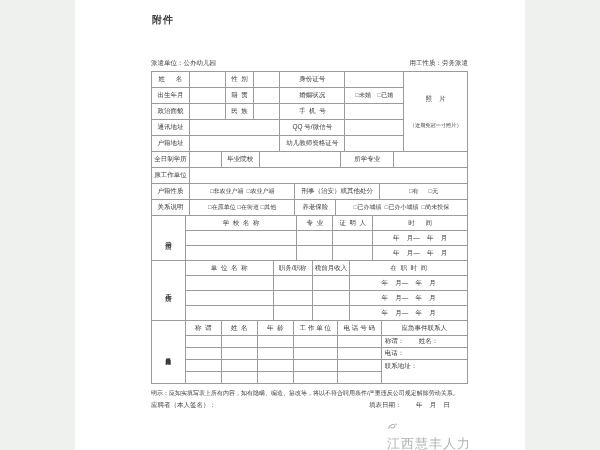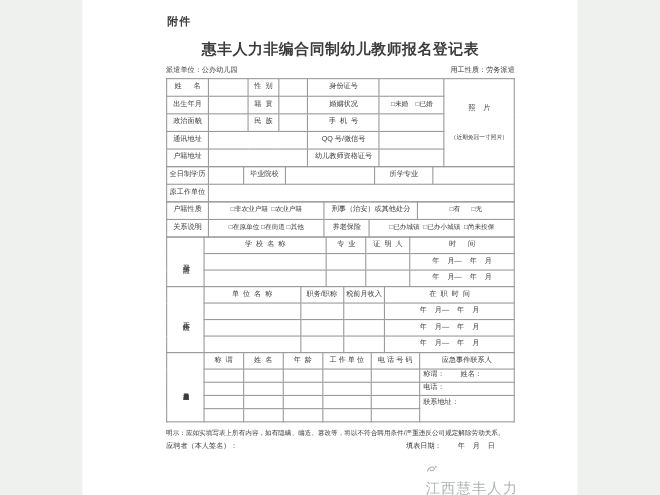--- a/index.html
+++ b/index.html
@@ -43,21 +43,20 @@
   .logo { position:absolute; left:312px; top:421px; display:flex; align-items:flex-start; gap:3px;
           color:#aeb4b1; font-size:13px; letter-spacing:1px;flex-direction:column; }
   .logo svg { display:block; }
 </style>
 </head>
 <body>
 
 <div class="page">
 
   <div class="attachment">附件</div>
-  <div class="title">惠丰人力非编合同制幼儿教师报名登记表</div>
 
   <div class="subheader">
     <span>派遣单位：公办幼儿园</span>
     <span>用工性质：劳务派遣</span>
   </div>
 
   <div class="tables">
 
     <table>
       <colgroup>

